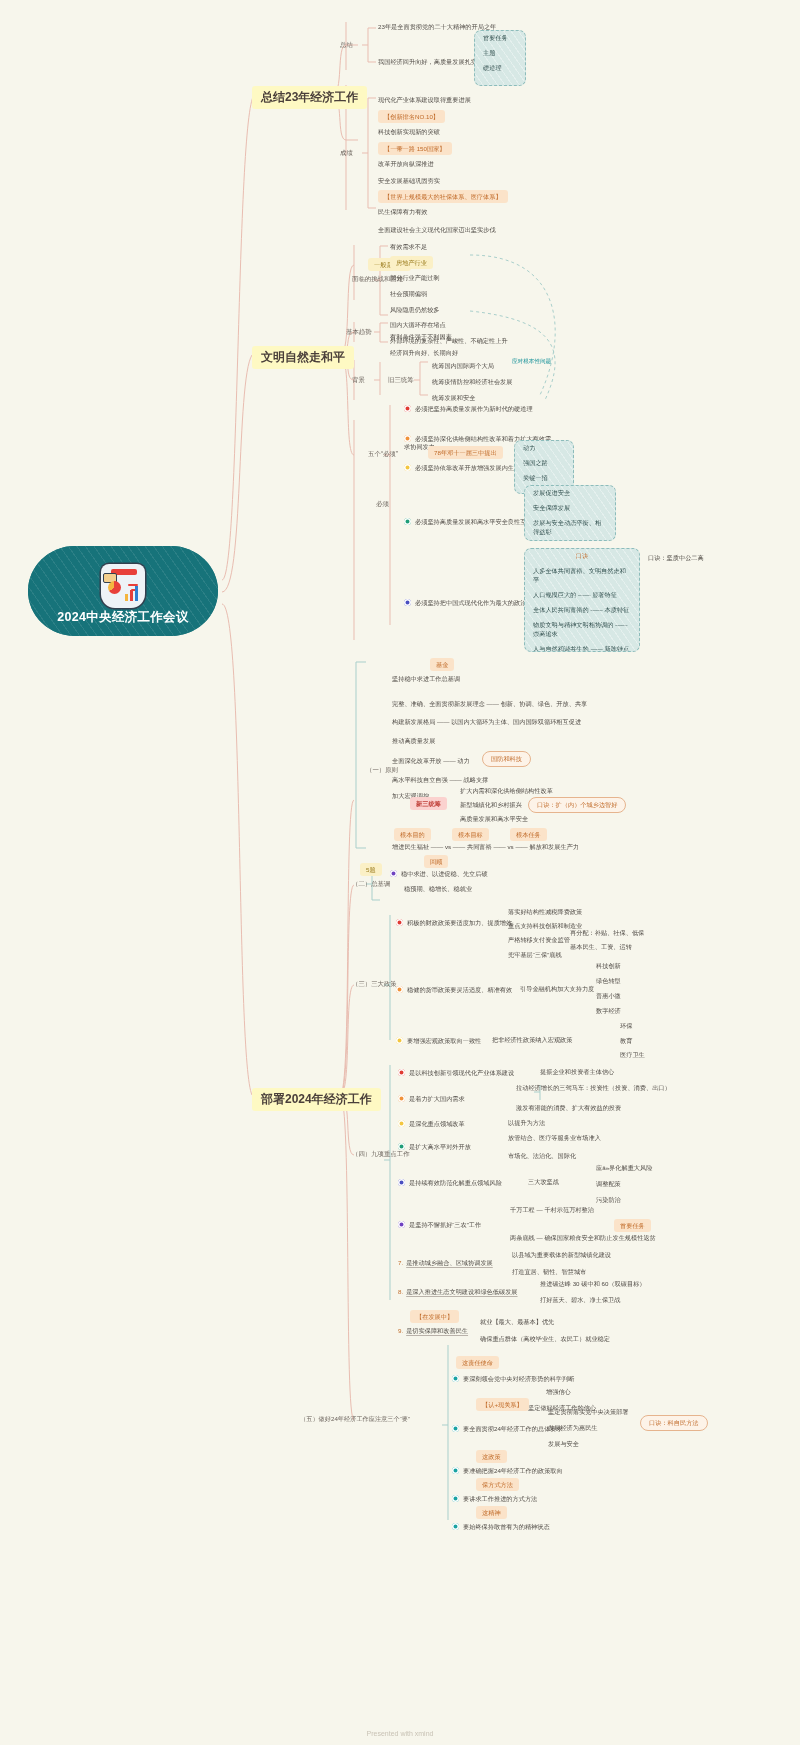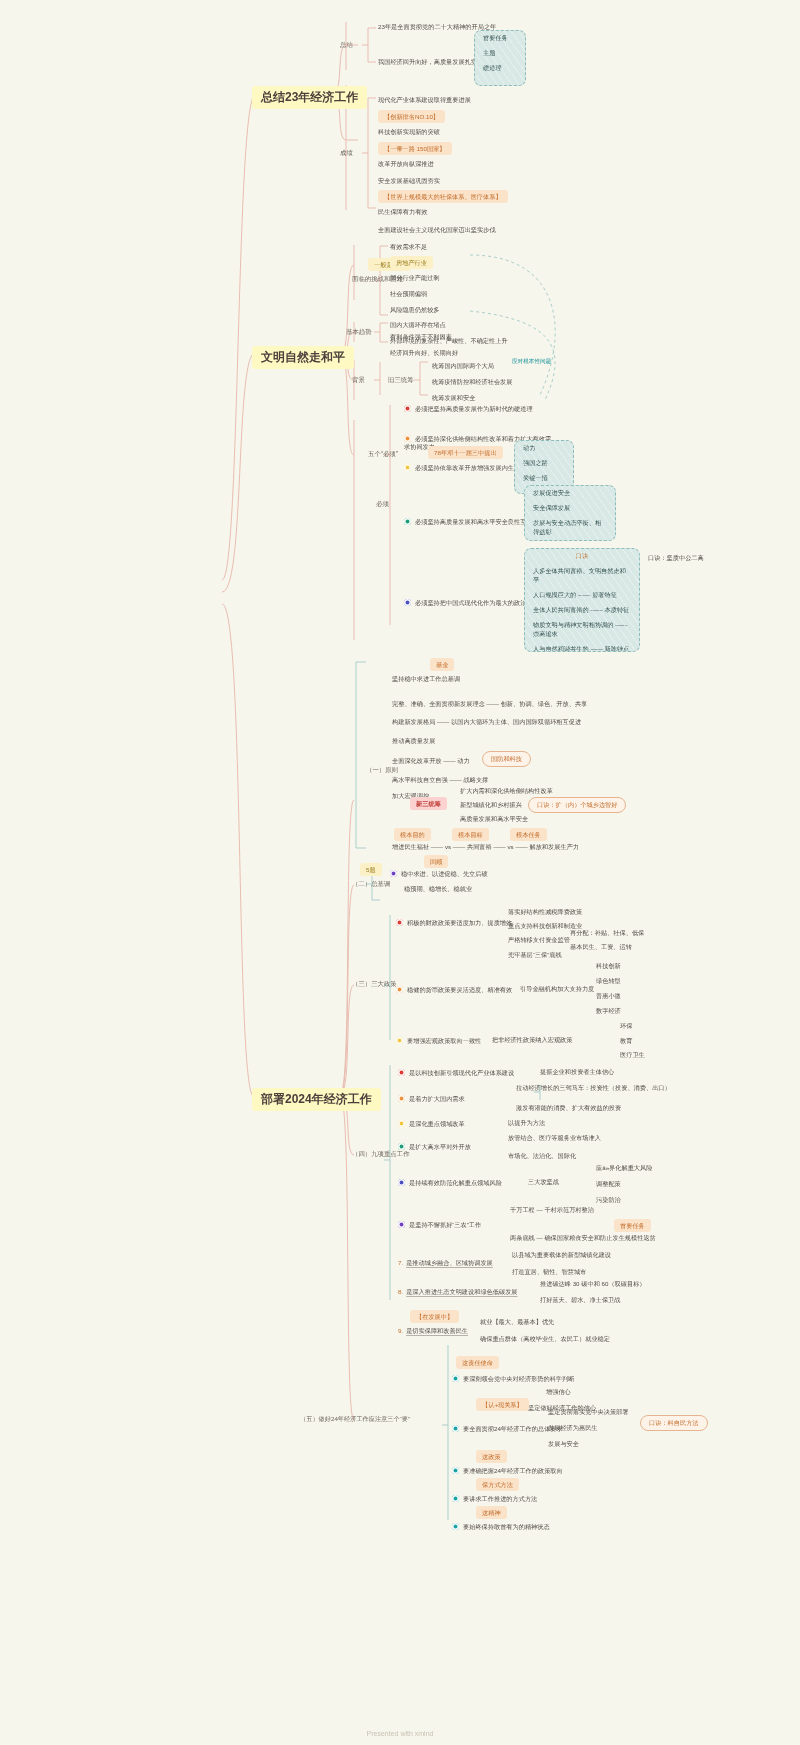--- a/index.html
+++ b/index.html
@@ -160,20 +160,33 @@
       <path d="M390 1065 L390 1300 M384 1160 h6"></path>
       <path d="M448 1345 L448 1520 M442 1425 h6"></path>
       <path d="M540 1085 L540 1100 M534 1092 h6"></path>
     </g>
     <g fill="none" stroke="#a9cfcb" stroke-width="1" stroke-dasharray="3 3">
       <path d="M470 255 C 560 255 570 330 540 395"></path>
       <path d="M470 311 C 555 320 568 350 545 400"></path>
     </g>
   </svg>
 
+  <div class="node root">
+    <div class="root-emblem">
+      <div class="em-top"></div>
+      <div class="em-env"></div>
+      <div class="em-pie"></div>
+      <div class="em-line" style="top:20px;"></div>
+      <div class="em-line" style="top:25px;width:7px;"></div>
+      <div class="em-bar b1"></div>
+        <div class="em-bar b2"></div>
+        <div class="em-bar b3"></div>
+    </div>
+    <div class="root-title">2024中央经济工作会议</div>
+  </div>
 
   <div class="node l1" style="left:252px; top:86px;">总结23年经济工作</div>
 
   <div class="node lbl" style="left:340px; top:41px;">总结</div>
   <div class="node t" style="left:378px; top:23px;">23年是全面贯彻党的二十大精神的开局之年</div>
   <div class="node t" style="left:378px; top:58px;">
     <span>我国经济回升向好，高质量发展扎实推进</span>
   </div>
 
   <div class="panel" style="left:474px; top:30px; width:52px; height:56px;">

